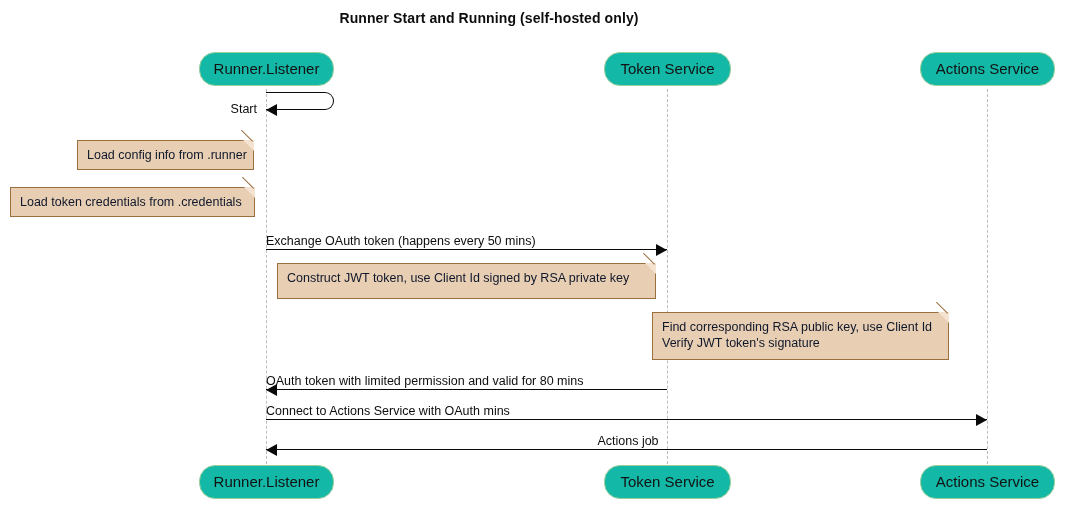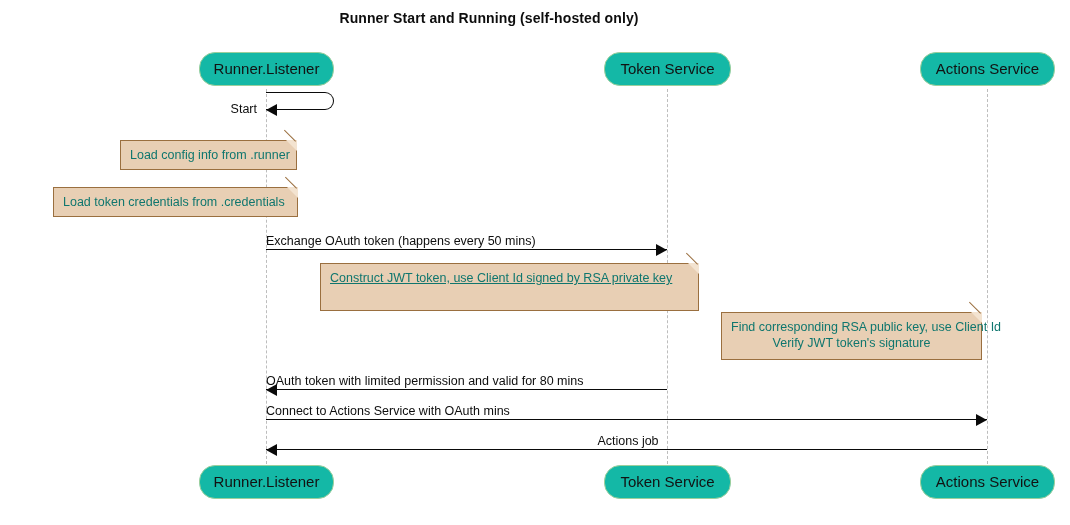--- a/index.html
+++ b/index.html
@@ -102,27 +102,26 @@
     border-radius: 0 14px 14px 0;
     z-index: 3;
   }
 
   
   .note {
     position: absolute;
     box-sizing: border-box;
     background: #e8cfb4;
     border: 1px solid #9a6f3f;
-    color: #0f766e;
+    color: #0f172a;
     font-size: 12.5px;
     padding: 6px 9px 6px 9px;
     z-index: 5;
     white-space: pre;
     line-height: 16px;
-    margin-left: 43px;
   }
   .note .dogear {
     position: absolute;
     top: -1px;
     right: -1px;
     width: 0;
     height: 0;
     border-left: 11px solid transparent;
     border-top: 11px solid #f3e3d0;
   }
@@ -186,18 +185,18 @@
       </div>
       <div>
         <div class="msg" style="left: 266px; width: 721px; top: 449px;"></div>
         <div class="arrowhead left" style="top: 444px; left: 266px;"></div>
         <div class="msg-label center" style="top: 434px; left: 628px; transform: translateX(-50%);">Actions job</div>
       </div>
     </div>
   <div id="notes">
       <div class="note" style="left: 77px; top: 140px; width: 177px; height: 30px;"><span class="dogear"></span><span class="dogear-line"></span><span class="note-text">Load config info from .runner</span></div>
       <div class="note" style="left: 10px; top: 187px; width: 245px; height: 30px;"><span class="dogear"></span><span class="dogear-line"></span><span class="note-text">Load token credentials from .credentials</span></div>
-      <div class="note" style="left: 277px; top: 263px; width: 379px; height: 48px; text-decoration: underline;"><span class="dogear"></span><span class="dogear-line"></span><span class="note-text">Construct JWT token, use Client Id signed by RSA private key</span></div>
-      <div class="note" style="left: 678px; top: 312px; width: 261px; height: 48px; text-align: center;"><span class="dogear"></span><span class="dogear-line"></span><span class="note-text">Find corresponding RSA public key, use Client Id
+      <div class="note" style="left: 277px; top: 263px; width: 379px; height: 36px;"><span class="dogear"></span><span class="dogear-line"></span><span class="note-text">Construct JWT token, use Client Id signed by RSA private key</span></div>
+      <div class="note" style="left: 652px; top: 312px; width: 297px; height: 48px;"><span class="dogear"></span><span class="dogear-line"></span><span class="note-text">Find corresponding RSA public key, use Client Id
 Verify JWT token's signature</span></div>
     </div>
 
 </div>
 
 </body></html>

